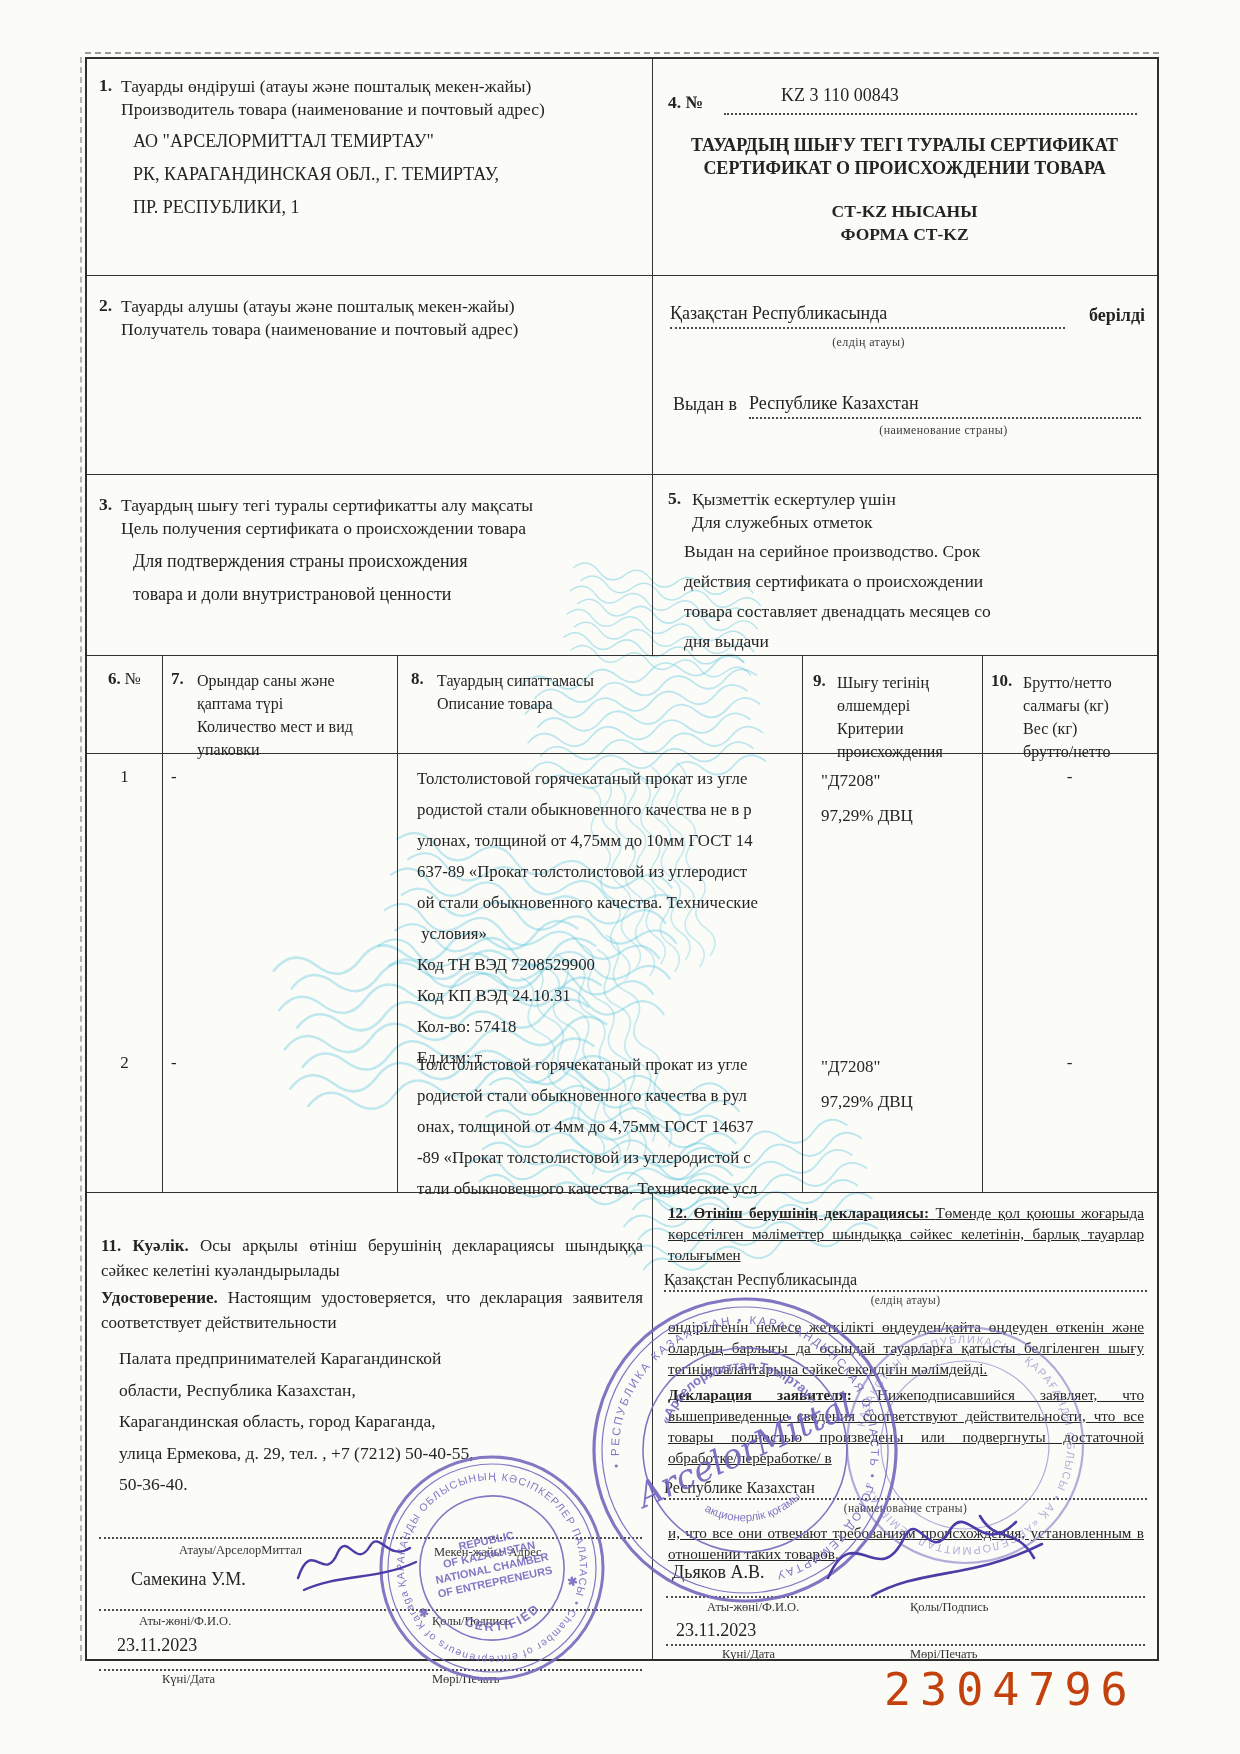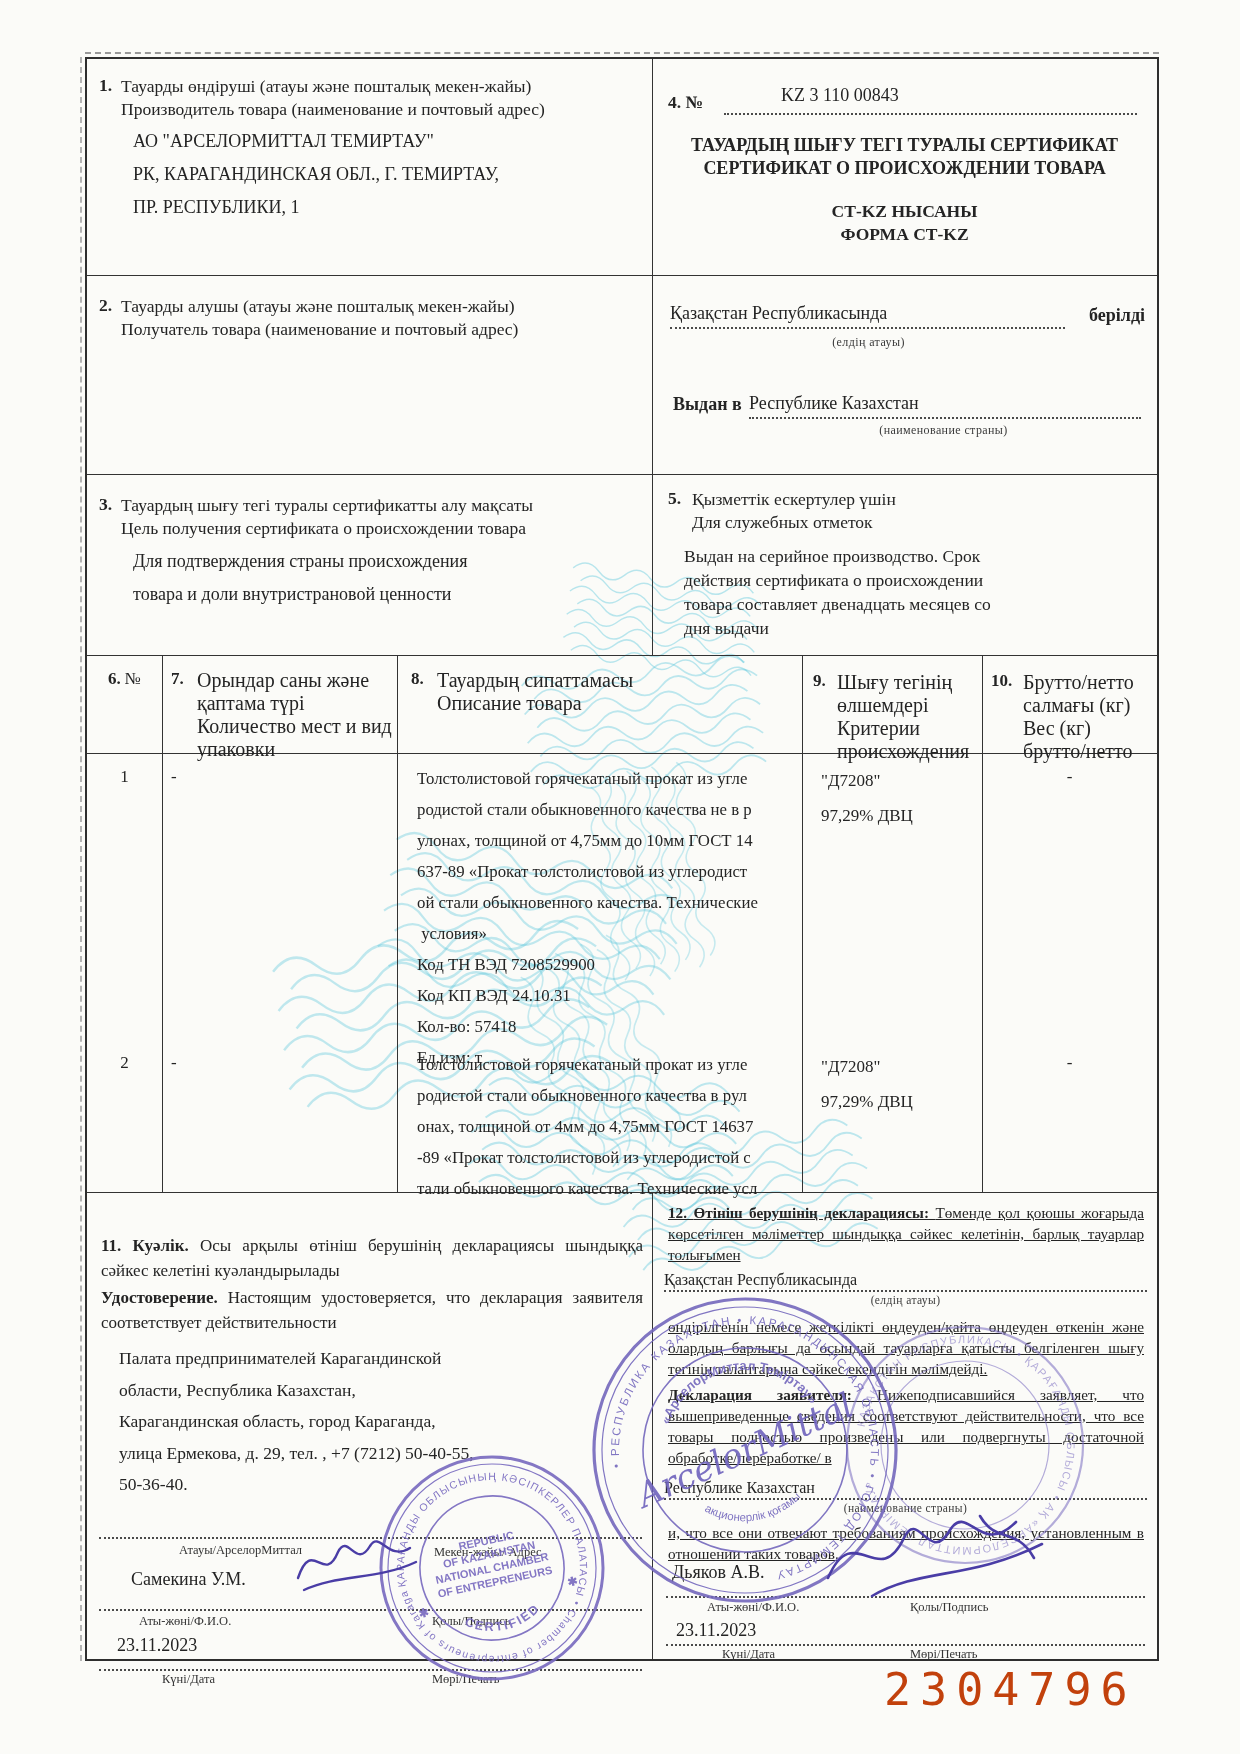--- a/index.html
+++ b/index.html
@@ -22,21 +22,21 @@
   .dots{position:absolute;left:0;right:0;bottom:0;border-bottom:2.4px dotted #4a4a4a;}
   .ftext{position:absolute;text-align:left;}
   .hint{position:absolute;font-size:12px;text-align:center;color:#3a3a3a;letter-spacing:.4px;}
   .dline{position:absolute;height:0;border-bottom:2.4px dotted #4a4a4a;}
   .slbl{position:absolute;font-size:12.5px;color:#333;}
   .sname{position:absolute;font-size:18px;}
   .sdate{position:absolute;font-size:18px;}
   .tdesc{position:absolute;font-size:16.8px;line-height:31px;}
   .tcrit{position:absolute;font-size:17px;line-height:35px;}
   .tcell{position:absolute;font-size:17px;}
-  .hblock{position:absolute;font-size:20px;line-height:23px;}
+  .hblock{position:absolute;font-size:16px;line-height:23px;}
   .hnum{position:absolute;font-size:17px;font-weight:bold;}
   .lead{position:absolute;margin:0;font-size:17px;line-height:25px;text-align:justify;}
   .p12{position:absolute;margin:0;font-size:15.2px;line-height:21px;text-align:justify;text-decoration:underline;}
   .title{position:absolute;left:0;right:0;text-align:center;font-weight:bold;font-size:18px;}
   .form{position:absolute;left:0;right:0;text-align:center;font-weight:bold;font-size:17.5px;}
   .stamp{position:absolute;z-index:4;}
   .sig{position:absolute;z-index:5;}
   .serial{position:absolute;left:884px;top:1663px;z-index:3;color:#c2410c;
           font-family:"DejaVu Sans Mono",monospace;font-size:45px;letter-spacing:9px;}
 </style>
@@ -110,40 +110,40 @@
 <span class="pl">Получатель товара (наименование и почтовый адрес)</span></div>
     </div>
     <div class="abs" style="left:565px;top:216px;width:505px;height:199px">
       <div class="fill" style="left:18px;right:12px;top:22px;height:32px">
         <div class="dots" style="right:80px"></div>
         <span class="ftext" style="left:0;right:80px;bottom:5px;font-size:18px">Қазақстан Республикасында</span>
         <span class="abs" style="right:0;bottom:3px;font-size:18px;font-weight:bold">берілді</span>
       </div>
       <div class="hint" style="left:18px;right:90px;top:60px">(елдің атауы)</div>
       <div class="fill" style="left:15px;right:12px;top:112px;height:32px">
-        <span class="abs" style="left:6px;bottom:4px;font-size:18px;font-weight:bold">Выдан в</span>
+        <span class="abs" style="left:6px;bottom:4px;font-size:18px;font-weight:normal">Выдан в</span>
         <div class="dots" style="left:82px;right:4px"></div>
         <span class="ftext" style="left:82px;right:4px;bottom:5px;font-size:18px">Республике Казахстан</span>
       </div>
       <div class="hint" style="left:82px;right:4px;top:148px">(наименование страны)</div>
     </div>
 
     <div>
       <span class="abs num" style="left:12px;top:435px">3.</span>
       <div class="abs lbl" style="left:34px;top:435px;width:525px"><span class="pl">Тауардың шығу тегі туралы сертификатты алу мақсаты</span>
 <span class="pl">Цель получения сертификата о происхождении товара</span></div>
       <div class="abs val pl" style="left:46px;top:486px;width:510px;line-height:33px">Для подтверждения страны происхождения
 товара и доли внутристрановой ценности</div>
     </div>
 
     <div class="abs" style="left:565px;top:415px;width:505px;height:181px">
       <span class="abs num" style="left:16px;top:14px">5.</span>
       <div class="abs lbl" style="left:40px;top:14px;width:440px"><span class="pl">Қызметтік ескертулер үшін</span>
 <span class="pl">Для служебных отметок</span></div>
-      <div class="abs pl" style="left:32px;top:70px;width:450px;font-size:17.5px;line-height:24px">Выдан на серийное производство. Срок
+      <div class="abs pl" style="left:32px;top:62px;width:450px;font-size:17.5px;line-height:30px">Выдан на серийное производство. Срок
 действия сертификата о происхождении
 товара составляет двенадцать месяцев со
 дня выдачи</div>
     </div>
 
     <div>
       <div class="abs" style="left:0;top:610px;width:75px;text-align:center"><span class="hnum" style="position:static">6.</span> <span style="font-size:17px">№</span></div>
       <span class="hnum" style="left:84px;top:610px">7.</span>
       <div class="hblock pl" style="left:110px;top:610px;width:196px">Орындар саны және
 қаптама түрі

